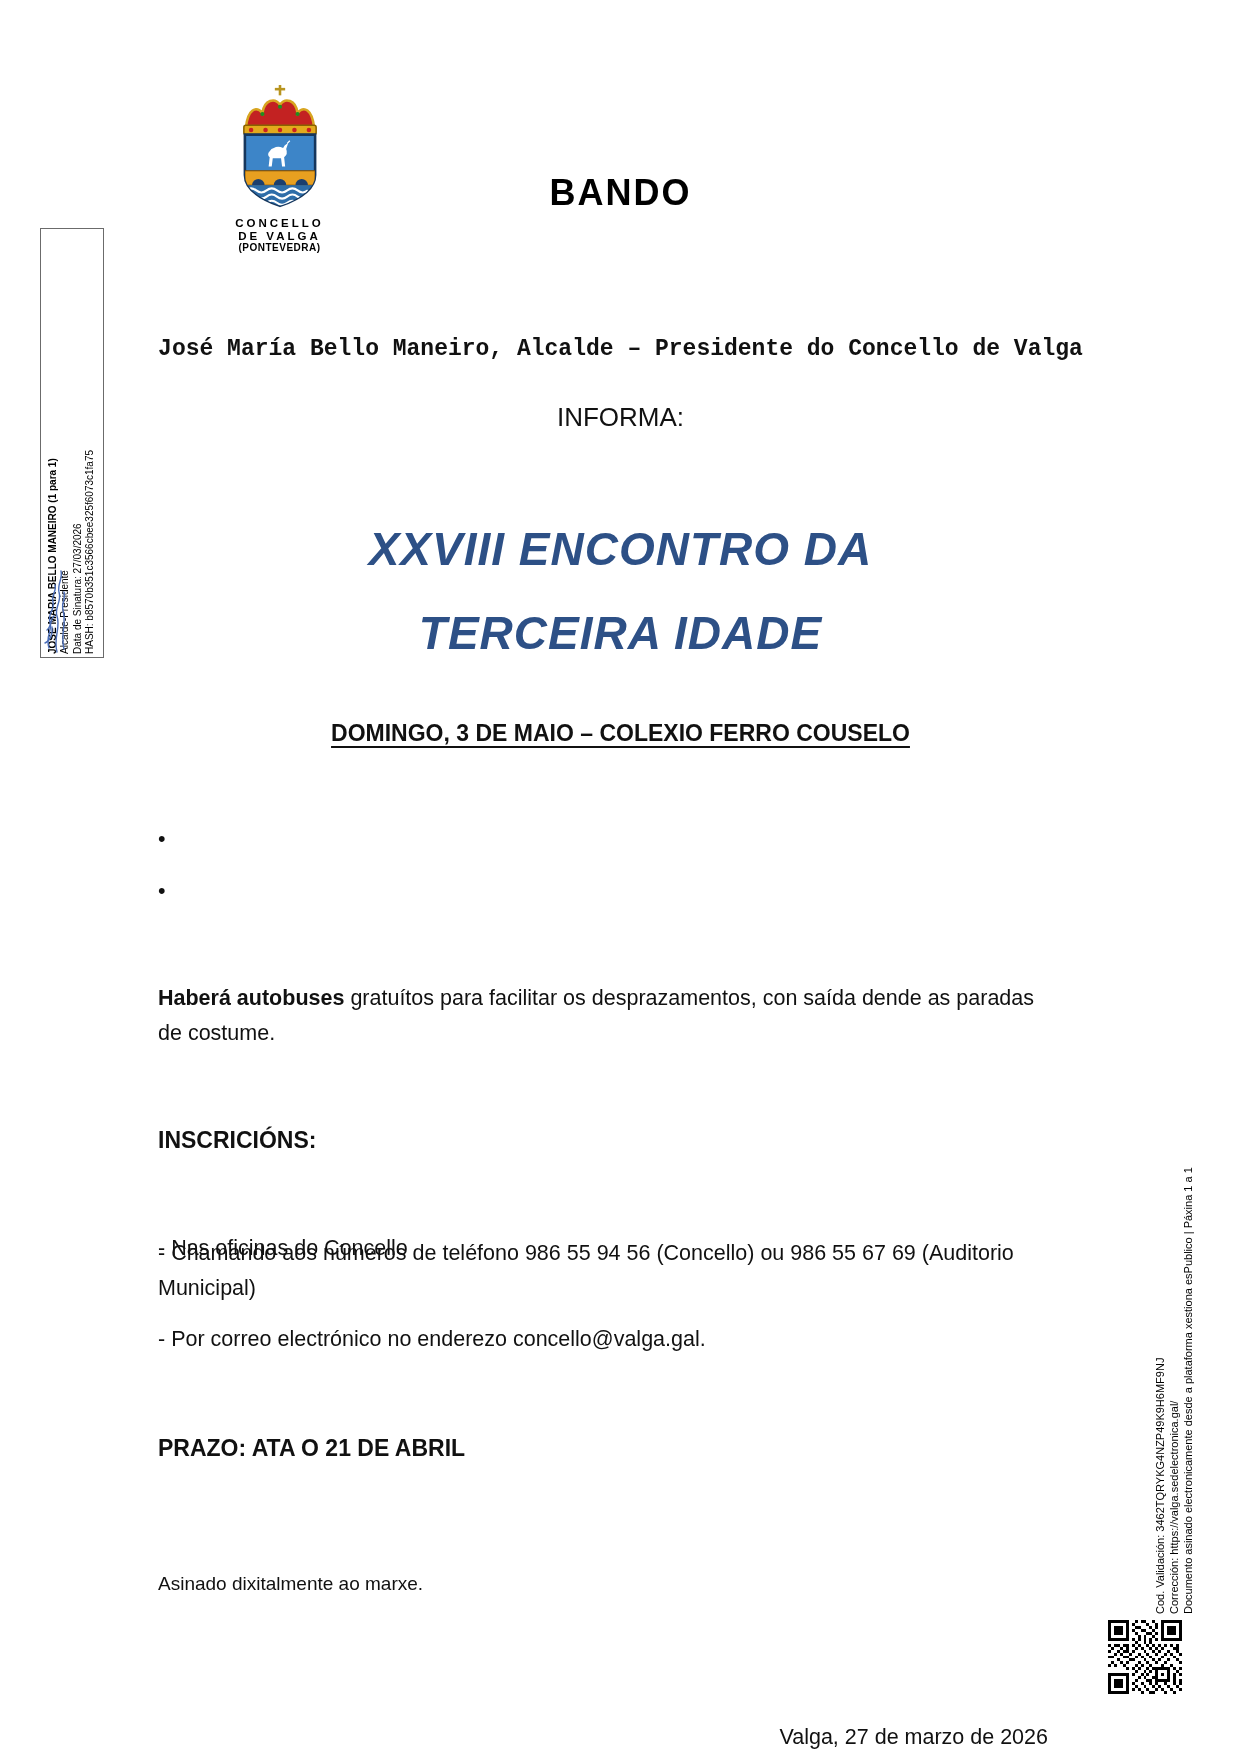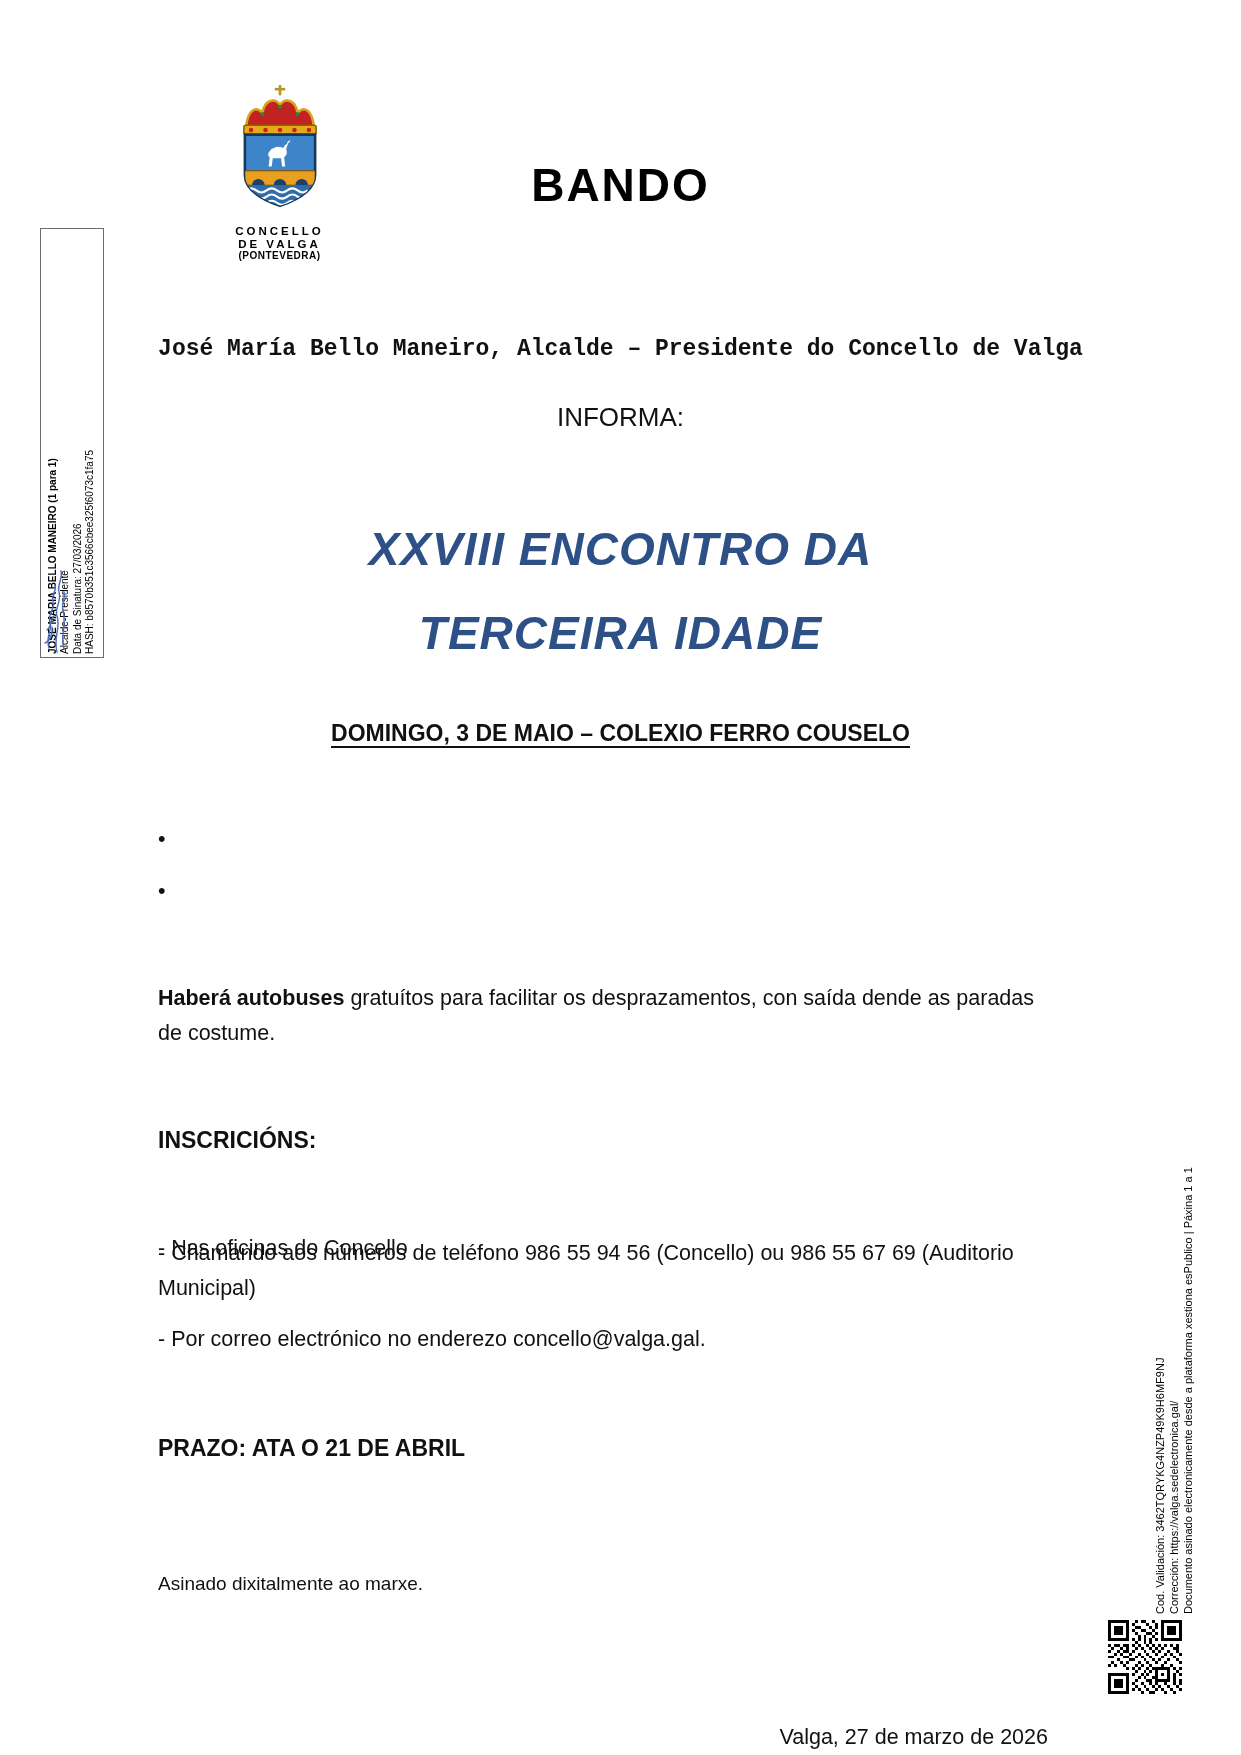--- a/index.html
+++ b/index.html
@@ -3,21 +3,21 @@
 <meta charset="utf-8">
 <style>
   html,body{margin:0;padding:0;}
   body{
     width:1241px;height:1755px;position:relative;background:#ffffff;
     font-family:"Liberation Sans", sans-serif;color:#111;overflow:hidden;
   }
   .abs{position:absolute;}
   .centerline{position:absolute;left:0;width:1241px;text-align:center;}
 
-  .bando-title{top:158px;font-size:46px;font-weight:bold;letter-spacing:2px;color:#000;}
+  .bando-title{top:172px;font-size:36px;font-weight:bold;letter-spacing:2px;color:#000;}
   .author-line{top:336px;font-size:23px;font-weight:bold;font-family:Liberation Mono, monospace;}
   .informa{top:402px;font-size:26px;}
   .event-title{color:#2d5086;font-size:46px;font-weight:bold;font-style:italic;letter-spacing:1px;}
   .event-line1{top:522px;}
   .event-line2{top:606px;}
   .event-sub{top:720px;font-size:23px;font-weight:bold;text-decoration:underline;text-decoration-thickness:2px;text-underline-offset:5px;}
 
   .content{left:158px;width:890px;font-size:21.5px;line-height:1.62;}
   .bullet-row{display:flex;}
   .bullet-marker{width:67px;flex:0 0 67px;}
@@ -26,21 +26,21 @@
   .buses{top:981px;}
   .insc-head{top:1122px;font-size:23px;font-weight:bold;}
   .insc1{top:1231px;}
   .insc2{top:1236px;}
   .insc3{top:1322px;}
   .prazo{top:1430px;font-size:23px;font-weight:bold;}
   .signed-note{top:1569px;font-size:19px;}
   .place-date{top:1720px;text-align:right;}
 
   .logo-block{left:197px;top:84px;width:165px;text-align:center;}
-  .logo-caption{font-size:11.5px;font-weight:bold;letter-spacing:3px;line-height:1.1;color:#000;margin-top:11px;}
+  .logo-caption{font-size:11.5px;font-weight:bold;letter-spacing:3px;line-height:1.1;color:#000;margin-top:3px;}
   .logo-caption .small{font-size:10px;letter-spacing:0.5px;}
 
   .sig-box{left:40px;top:228px;width:62px;height:428px;border:1px solid #6b6b6b;}
   .rot-inner-left{position:absolute;left:50%;top:50%;width:422px;
     transform:translate(-50%,-50%) rotate(-90deg);
     font-size:10px;line-height:1.24;white-space:nowrap;color:#000;}
   .rot-inner-left .bold{font-weight:bold;}
   .sig-scribble{position:absolute;left:1px;bottom:1px;width:32px;height:92px;}
 
   .right-col{left:1150px;top:1098px;width:48px;height:516px;}

